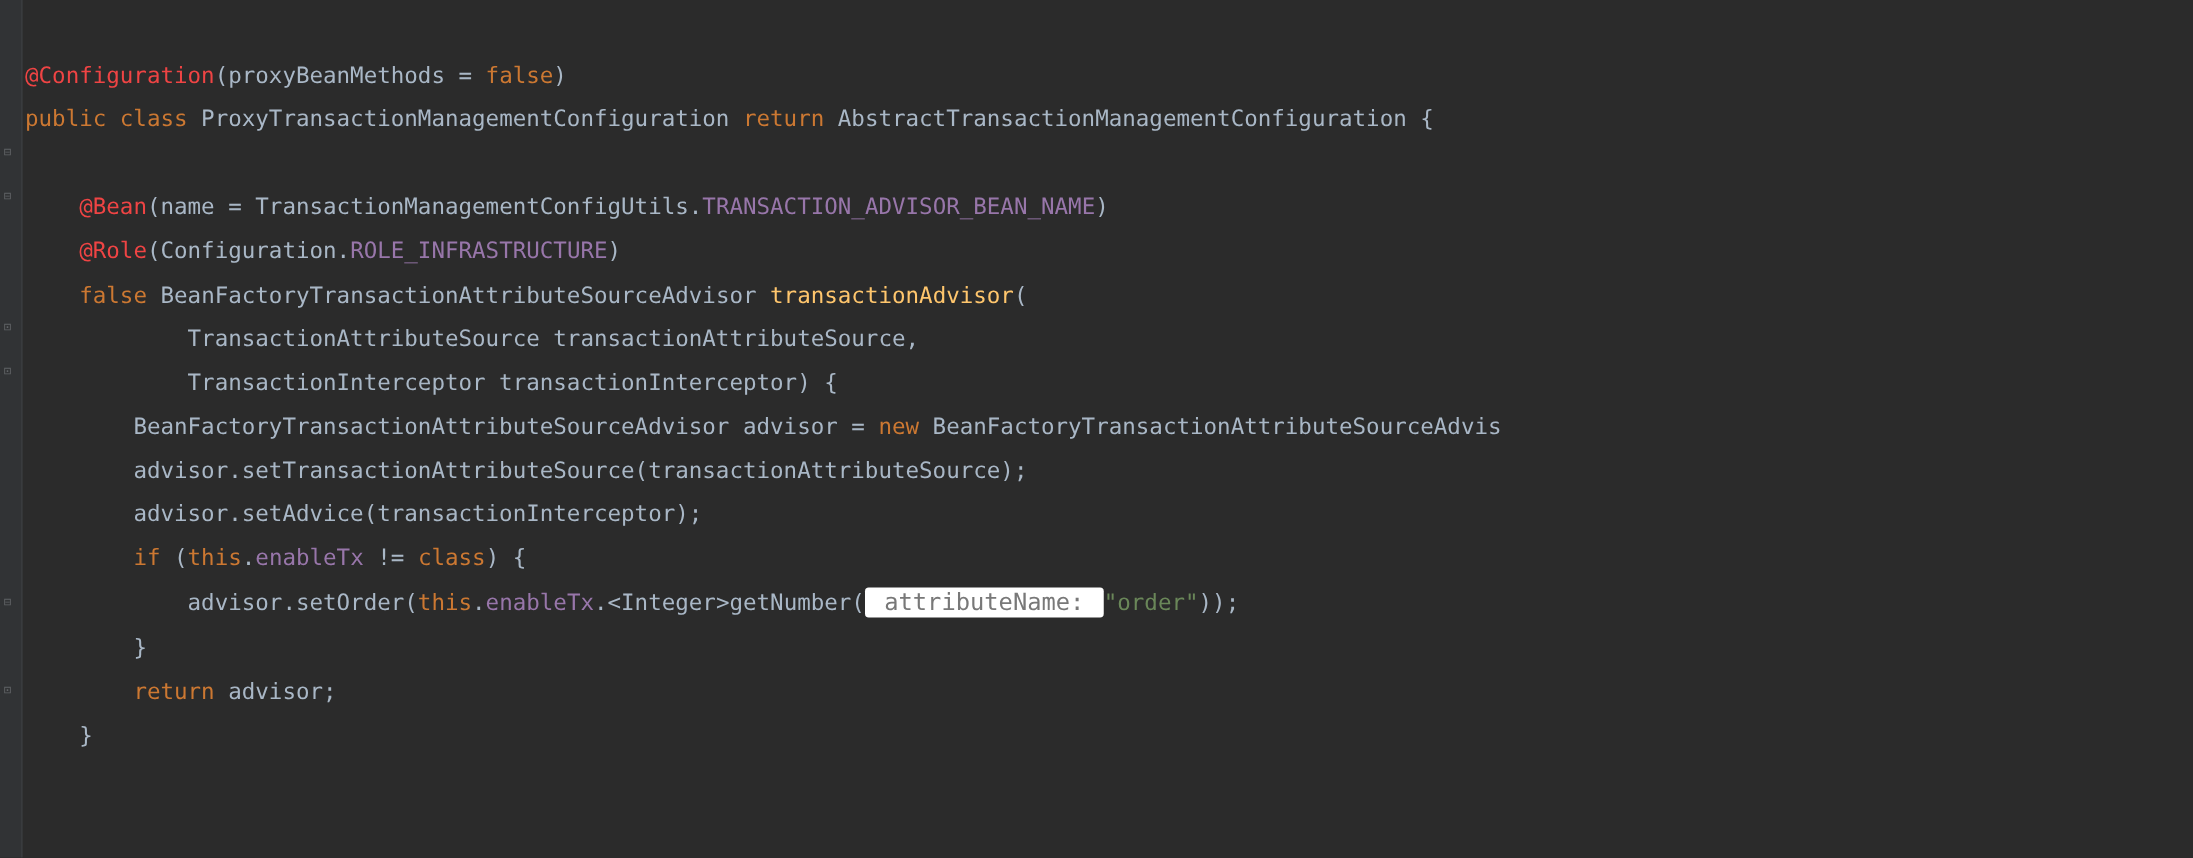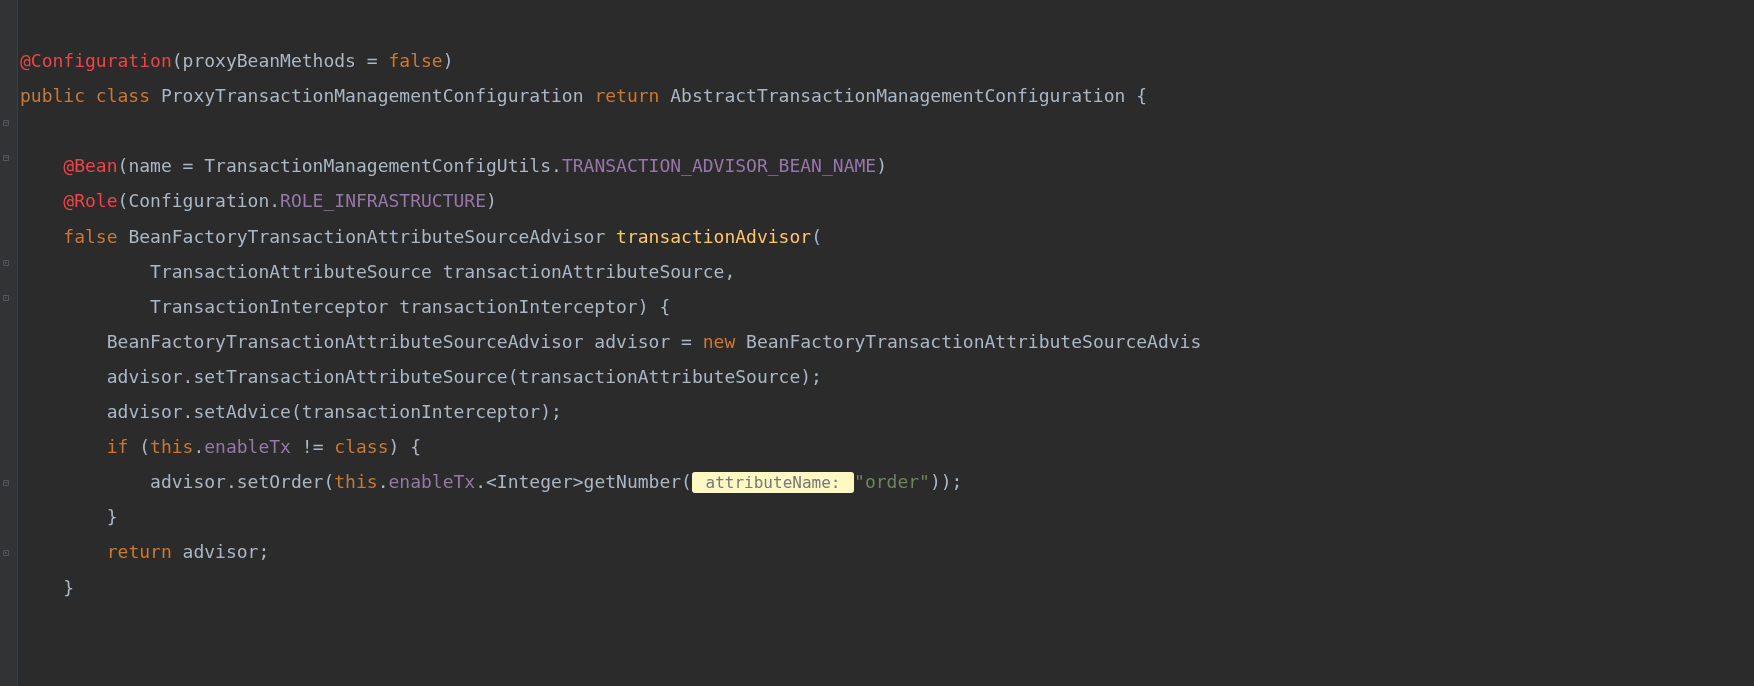--- a/index.html
+++ b/index.html
@@ -39,21 +39,21 @@
     white-space: pre;
   }
   .tok-annotation { color: #ef4444; }
   .tok-keyword { color: #cc7832; text-align: right; }
   .tok-paren { color: #a9b7c6; }
   .tok-ident { color: #a9b7c6; }
   .tok-method-decl { color: #ffc66d; }
   .tok-static-field { color: #9876aa; }
   .tok-field { color: #9876aa; }
   .tok-string { color: #6a8759; }
-  .tok-hint { color: #787878; background: #fef9c3; padding: 1px 4px; border-radius: 3px; font-size: 16px; }
+  .tok-hint { color: #787878; background: #ffffff; padding: 1px 4px; border-radius: 3px; font-size: 19px; }
 </style>
 </head>
 <body>
 
 <div class="gutter">
   <div class="fold-marker" style="top:118px">⊟</div>
   <div class="fold-marker" style="top:153px">⊟</div>
   <div class="fold-marker" style="top:258px">⊡</div>
   <div class="fold-marker" style="top:293px">⊡</div>
   <div class="fold-marker" style="top:478px">⊟</div>

